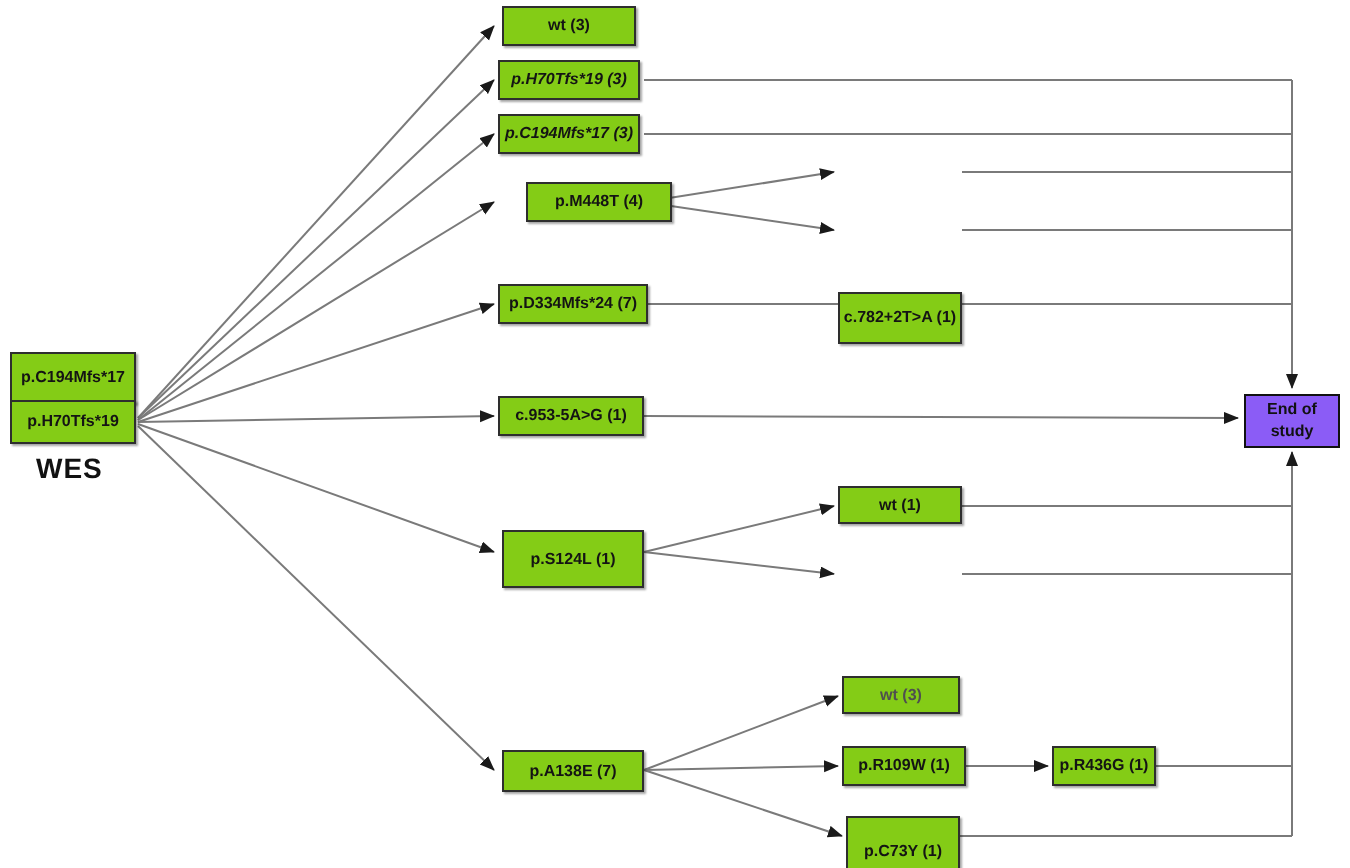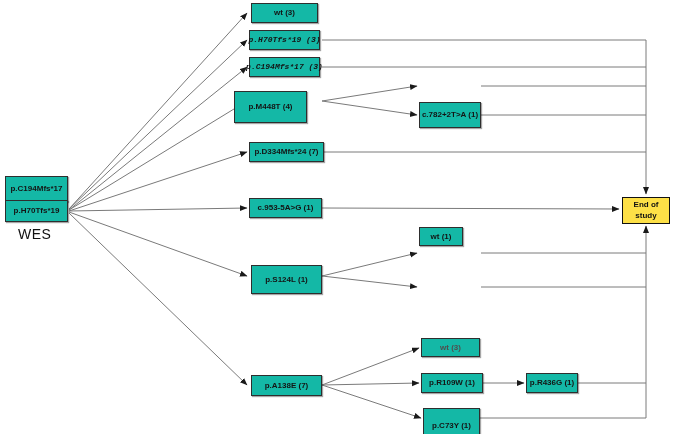--- a/index.html
+++ b/index.html
@@ -7,46 +7,46 @@
     position:relative;
     width:675px;height:434px;
     background:#ffffff;
     font-family:"Liberation Sans", sans-serif;
     overflow:hidden;
   }
   .canvas svg{position:absolute;left:0;top:0;}
   .node{
     position:absolute;
     box-sizing:border-box;
-    background:#14b8a6;
+    background:#84cc16;
     border:1.5px solid #2e2e2e;
     box-shadow:1px 1px 1px rgba(0,0,0,0.35);
     display:flex;align-items:center;justify-content:center;
     font-size:8px;font-weight:bold;color:#141414;
     white-space:nowrap;
     text-align:center;
     line-height:1.15;
   }
-  .node.wrap{white-space:normal;}
-  .node.italic{font-style:italic;font-family:Liberation Mono, monospace;}
+  .node.wrap{white-space:normal;margin-top:44px;}
+  .node.italic{font-style:italic;}
   .node.dimtext{color:#4f4f4f;}
   .endbox{
     position:absolute;
     box-sizing:border-box;
-    background:#fde047;
+    background:#8b5cf6;
     border:1.5px solid #111111;
     display:flex;align-items:center;justify-content:center;
     font-size:8px;font-weight:bold;color:#111111;
     text-align:center;line-height:1.35;
     white-space:normal;
     padding:1px;
   }
   .wes-label{
     position:absolute;
-    font-size:14px;font-weight:normal;color:#111111;
+    font-size:14px;font-weight:bold;color:#111111;
     letter-spacing:0.5px;
   }
 </style>
 </head>
 <body>
 
 <div class="canvas">
 
   <svg width="675" height="434" viewBox="0 0 675 434">
     <defs>
@@ -96,28 +96,28 @@
     </g>
   </svg>
 
   <div class="node" style="left:5px;top:176px;width:63px;height:26px">p.C194Mfs*17</div>
   <div class="node" style="left:5px;top:200px;width:63px;height:22px">p.H70Tfs*19</div>
   <div class="wes-label" style="left:18px;top:226px">WES</div>
 
   <div class="node" style="left:251px;top:3px;width:67px;height:20px">wt (3)</div>
   <div class="node italic" style="left:249px;top:30px;width:71px;height:20px">p.H70Tfs*19 (3)</div>
   <div class="node italic" style="left:249px;top:57px;width:71px;height:20px">p.C194Mfs*17 (3)</div>
-  <div class="node" style="left:234px;top:91px;width:73px;height:32px">p.M448T (4)</div>
+  <div class="node" style="left:263px;top:91px;width:73px;height:20px">p.M448T (4)</div>
   <div class="node" style="left:249px;top:142px;width:75px;height:20px">p.D334Mfs*24 (7)</div>
   <div class="node" style="left:249px;top:198px;width:73px;height:20px">c.953-5A&gt;G (1)</div>
   <div class="node" style="left:251px;top:265px;width:71px;height:29px">p.S124L (1)</div>
   <div class="node" style="left:251px;top:375px;width:71px;height:21px">p.A138E (7)</div>
 
   <div class="node wrap" style="left:419px;top:102px;width:62px;height:26px">c.782+2T&gt;A (1)</div>
-  <div class="node" style="left:419px;top:227px;width:44px;height:19px">wt (1)</div>
+  <div class="node" style="left:419px;top:243px;width:62px;height:19px">wt (1)</div>
   <div class="node dimtext" style="left:421px;top:338px;width:59px;height:19px">wt (3)</div>
   <div class="node" style="left:421px;top:373px;width:62px;height:20px">p.R109W (1)</div>
   <div class="node" style="left:423px;top:408px;width:57px;height:36px">p.C73Y (1)</div>
 
   <div class="node" style="left:526px;top:373px;width:52px;height:20px">p.R436G (1)</div>
 
   <div class="endbox" style="left:622px;top:197px;width:48px;height:27px">End of study</div>
 
 </div>
 

